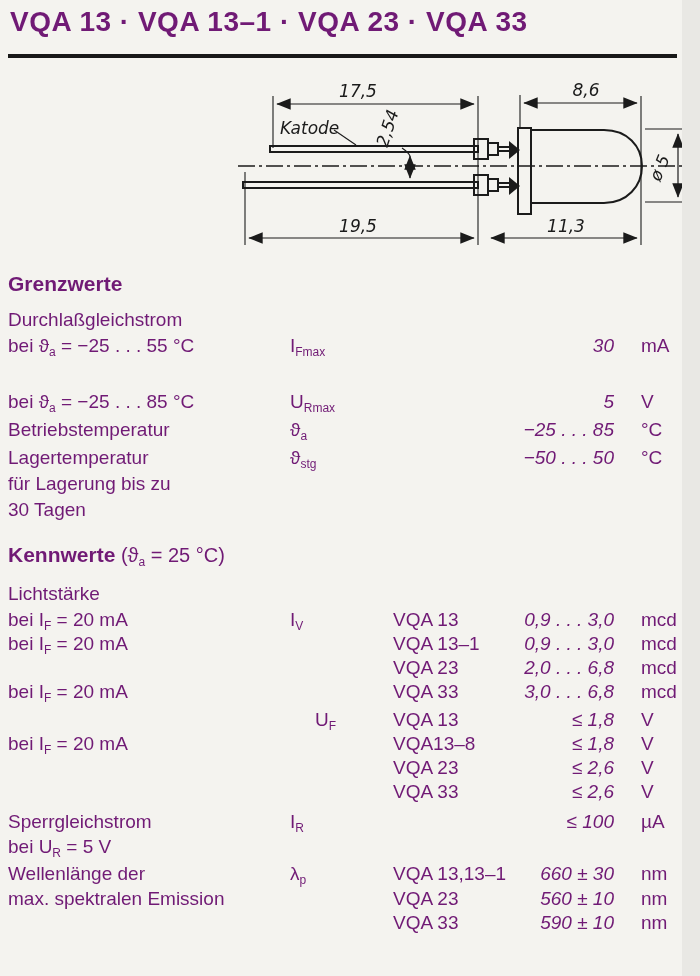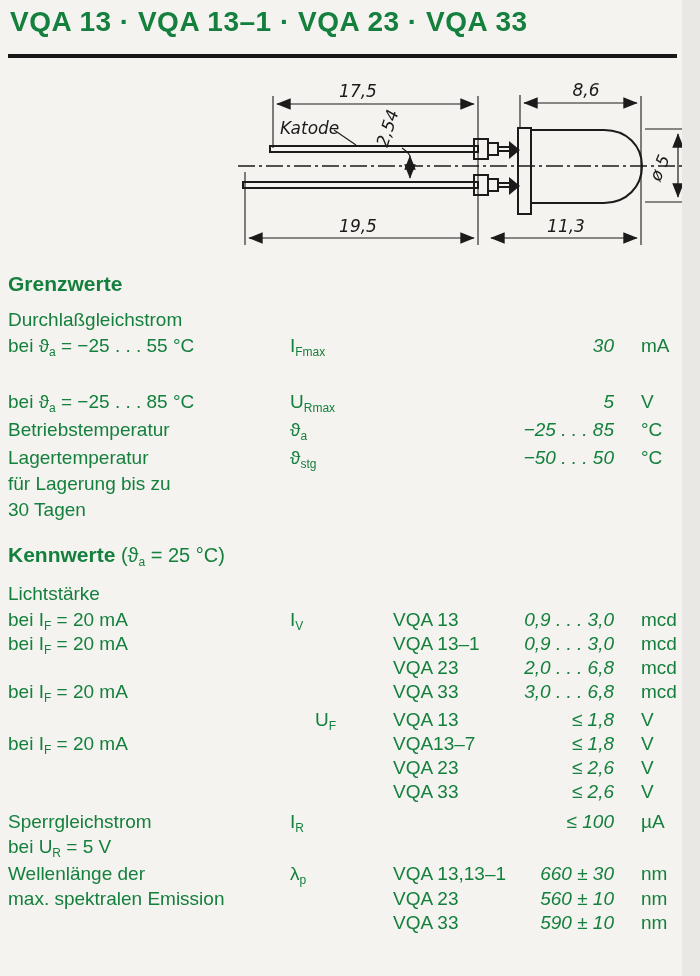--- a/index.html
+++ b/index.html
@@ -2,21 +2,21 @@
 <html><head>
 <meta charset="utf-8">
 <style>
   html,body { margin:0; padding:0; }
   body { background:#e9e8e4; }
   .sheet {
     position:relative;
     width:682px; height:976px;
     background:#f4f3ef;
     font-family:"Liberation Sans","DejaVu Sans",sans-serif;
-    color:#15803d;
+    color:#701a75;
     overflow:hidden;
   }
   .title {
     position:absolute; top:6px; left:10px;
     font-size:28px; font-weight:700; letter-spacing:0.5px;
     white-space:nowrap;
   }
   .rule { position:absolute; top:54px; left:8px; right:5px; height:4px; background:#181818; }
   .drawing { position:absolute; top:78px; left:0; }
   .line { position:absolute; left:0; right:0; height:25px; font-size:19px; line-height:24px; white-space:nowrap; }
@@ -175,21 +175,21 @@
   </div>
 
   <div class="line" style="top:708px">
     <span class="cs" style="left:315px"><span>U</span><span class="sb">F</span></span>
     <span class="ct">VQA 13</span>
     <span class="cv">≤ 1,8</span>
     <span class="cu">V</span>
   </div>
   <div class="line" style="top:732px">
     <span class="cl"><span>bei I</span><span class="sb">F</span><span> = 20 mA</span></span>
-    <span class="ct">VQA13–7</span>
+    <span class="ct">VQA13–8</span>
     <span class="cv">≤ 1,8</span>
     <span class="cu">V</span>
   </div>
   <div class="line" style="top:756px">
     <span class="ct">VQA 23</span>
     <span class="cv">≤ 2,6</span>
     <span class="cu">V</span>
   </div>
   <div class="line" style="top:780px">
     <span class="ct">VQA 33</span>

